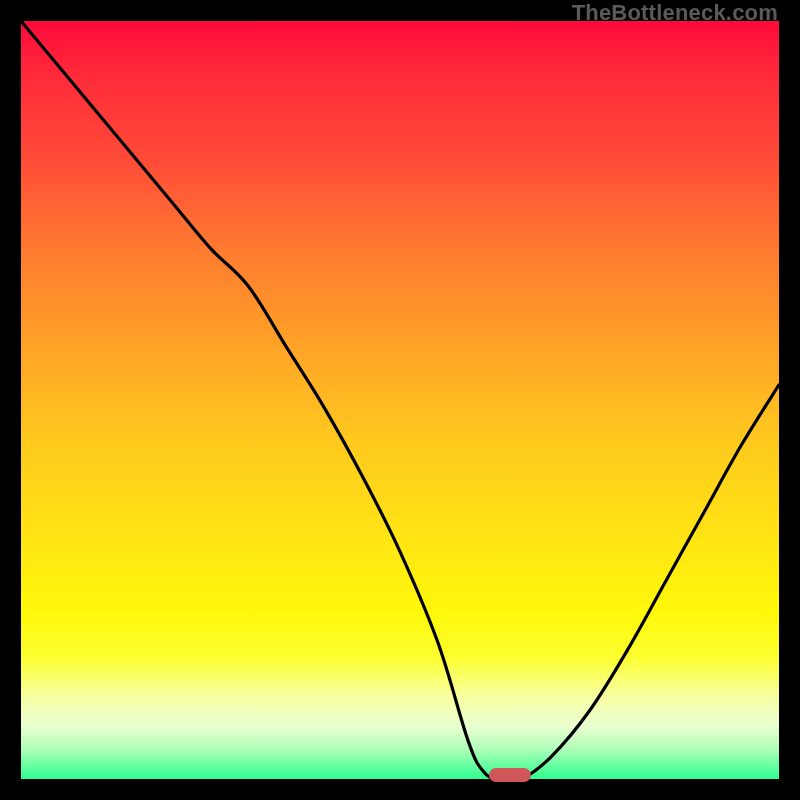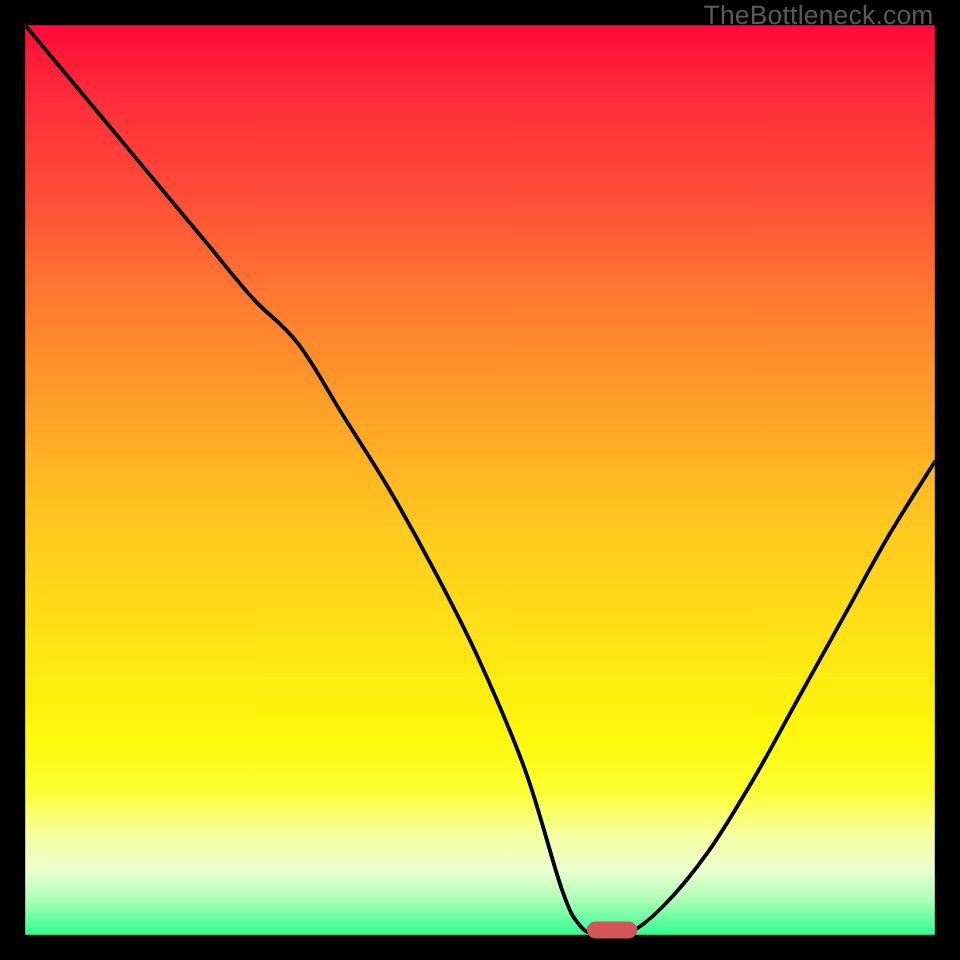--- a/index.html
+++ b/index.html
@@ -39,21 +39,21 @@
       #b0ffb8 96%,
       #2fff90 100%
     );
   }
   .watermark {
     position: absolute;
     top: 0px;
     right: 22px;
     color: #5a5a5a;
     font-size: 22px;
-    font-weight: 400;
+    font-weight: 700;
     letter-spacing: 0.2px;
     z-index: 5;
     user-select: none;
   }
   svg.curve {
     position: absolute;
     left: 0;
     top: 0;
     width: 758px;
     height: 758px;

